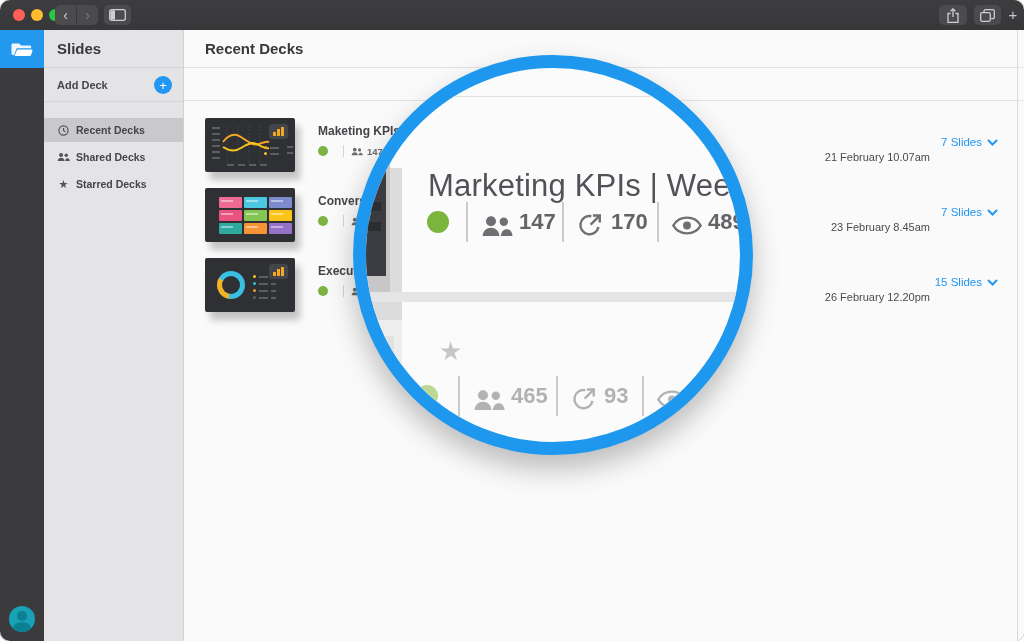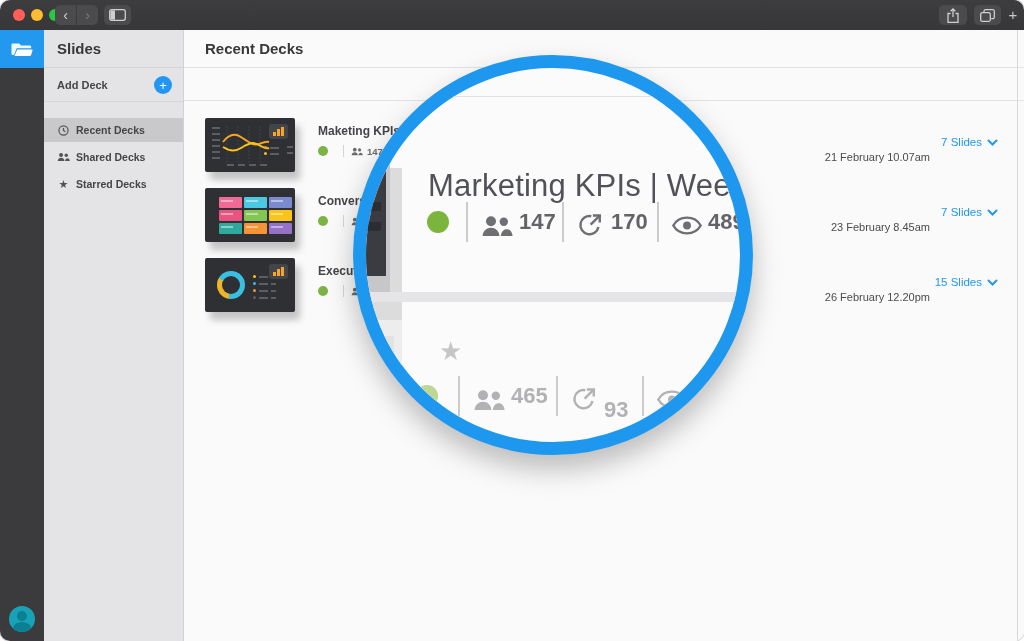--- a/index.html
+++ b/index.html
@@ -375,21 +375,21 @@
         <circle cx="11.4" cy="3.9" r="2.1"></circle>
         <path d="M9.9 11c.2-2.1 1.4-3.4 3-3.4 1.5 0 2.7 1.3 2.9 3.4z"></path>
       </svg>
     <span class="m-num r2" style="left:145px;top:315px;">465</span>
     <span class="m-div" style="left:190px;top:308px;"></span>
     <svg class="m-ic" style="left:205px;top:318px;" width="26" height="26" viewBox="0 0 16 16" fill="none" stroke="#b2b2b4" stroke-width="1.5">
         <path d="M13.2 9.2A5.6 5.6 0 1 1 8.8 2.6"></path>
         <path d="M9.8 2.2h4.2v4.2"></path>
         <path d="M13.8 2.4 8.4 7.8"></path>
       </svg>
-    <span class="m-num r2" style="left:238px;top:315px;margin-top:14px;">93</span>
+    <span class="m-num r2" style="left:238px;top:315px;">93</span>
     <span class="m-div" style="left:276px;top:308px;"></span>
     <svg class="m-ic" style="left:291px;top:322px;" width="30" height="19" viewBox="0 0 16 10" fill="none">
         <path d="M8 .8C4.7.8 2 2.7.7 5 2 7.3 4.7 9.2 8 9.2S14 7.3 15.3 5C14 2.7 11.3.8 8 .8z" stroke="#b2b2b4" stroke-width="1.3"></path>
         <circle cx="8" cy="5" r="2.1" fill="#b2b2b4"></circle>
       </svg>
     <span class="m-num r2" style="left:327px;top:315px;">637</span>
   </div>
 
 </div>
 

